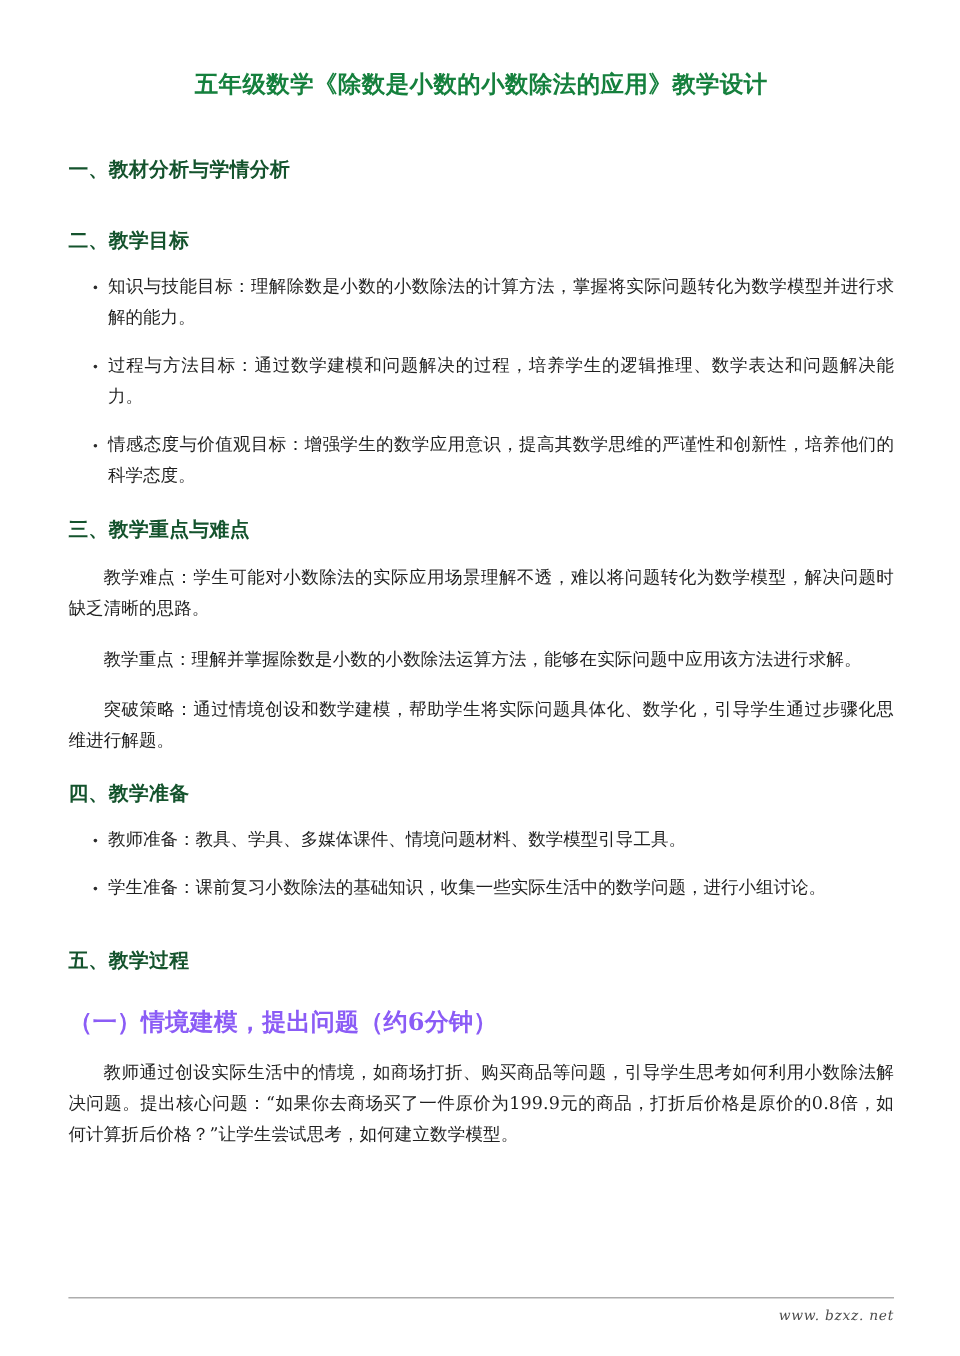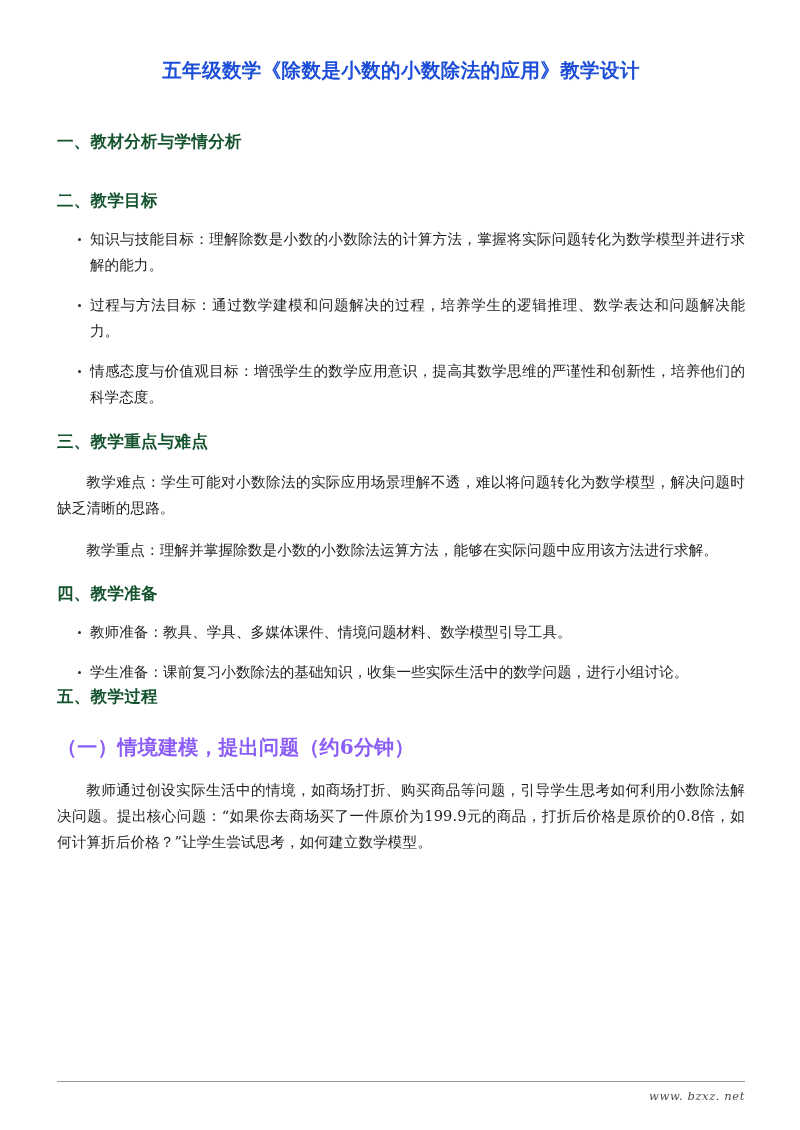--- a/index.html
+++ b/index.html
@@ -21,38 +21,38 @@
     position: absolute;
     left: 57px;
     top: 0;
     width: 688px;
   }
   .doc-title {
     text-align: center;
     font-size: 19.5px;
     font-weight: bold;
     letter-spacing: 0.4px;
-    color: #1d4ed8;
+    color: #15803d;
     margin: 57px 0 0 0;
     line-height: 1.4;
     white-space: nowrap;
   }
   .h2 {
     font-size: 16.5px;
     font-weight: bold;
     color: #14532d;
     margin: 0;
     line-height: 1.5;
     letter-spacing: 0.3px;
   }
   .sec-1 { margin-top: 46px; }
   .sec-2 { margin-top: 34px; }
   .sec-3 { margin-top: 20px; }
   .sec-4 { margin-top: 19px; }
-  .sec-5 { }
+  .sec-5 { margin-top: 36px; }
 
   .h3 {
     font-size: 20px;
     font-weight: bold;
     color: #8b5cf6;
     margin: 22px 0 0 0;
     line-height: 1.5;
     letter-spacing: 0.2px;
   }
 
@@ -157,20 +157,21 @@
       </li>
       <li>
         <span class="dot"></span>
         <span>情感态度与价值观目标：增强学生的数学应用意识，提高其数学思维的严谨性和创新性，培养他们的科学态度。</span>
       </li>
     </ul>
 
     <h2 class="h2 sec-3">三、教学重点与难点</h2>
     <p class="body indent">教学难点：学生可能对小数除法的实际应用场景理解不透，难以将问题转化为数学模型，解决问题时缺乏清晰的思路。</p>
     <p class="body indent">教学重点：理解并掌握除数是小数的小数除法运算方法，能够在实际问题中应用该方法进行求解。</p>
+    <p class="body indent">突破策略：通过情境创设和数学建模，帮助学生将实际问题具体化、数学化，引导学生通过步骤化思维进行解题。</p>
 
     <h2 class="h2 sec-4">四、教学准备</h2>
     <ul class="bullets">
       <li>
         <span class="dot"></span>
         <span>教师准备：教具、学具、多媒体课件、情境问题材料、数学模型引导工具。</span>
       </li>
       <li>
         <span class="dot"></span>
         <span>学生准备：课前复习小数除法的基础知识，收集一些实际生活中的数学问题，进行小组讨论。</span>

